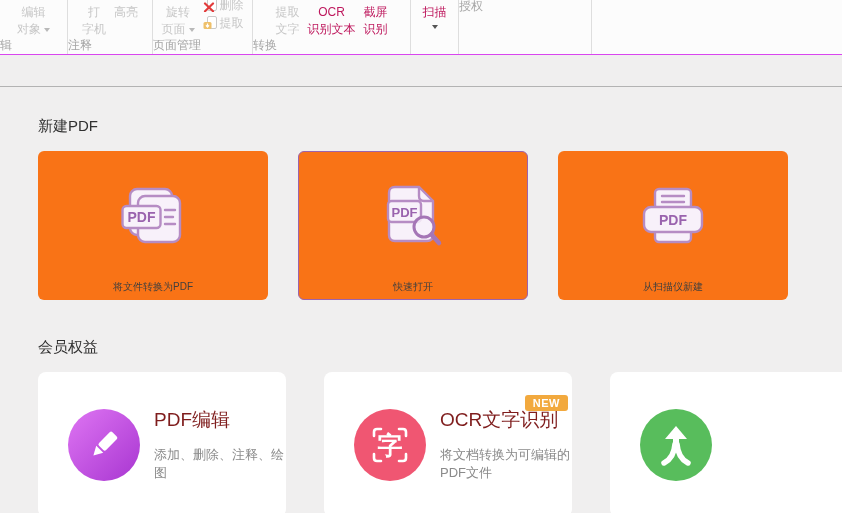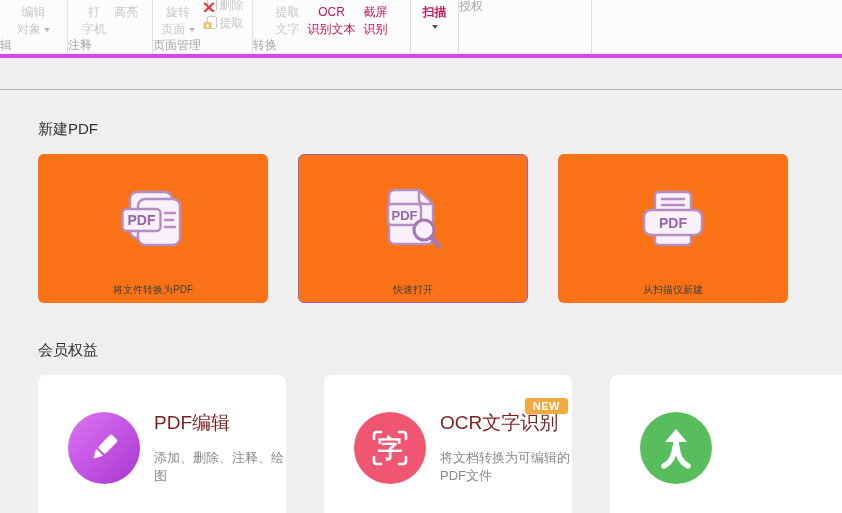--- a/index.html
+++ b/index.html
@@ -1,37 +1,37 @@
 <!DOCTYPE html>
 <html><head>
 <meta charset="utf-8">
 <style>
   html,body{margin:0;padding:0;width:842px;height:513px;overflow:hidden;
     font-family:"Liberation Sans","DejaVu Sans",sans-serif;background:#f0efef;}
   .app{position:relative;width:842px;height:513px;background:#f0efef;}
 
   
-  .ribbon{height:54px;background:#fcfcfc;border-bottom:4px solid #d946ef;
+  .ribbon{height:54px;background:#fcfcfc;border-bottom:1px solid #d946ef;
     display:flex;align-items:stretch;overflow:hidden;font-size:12px;color:#3d3d3d;}
   .rgroup{position:relative;display:flex;flex-direction:column;border-right:1px solid #dedede;box-sizing:border-box;flex:none;}
   .rbtns{flex:1;display:flex;justify-content:center;align-items:flex-start;gap:8px;padding:0 4px;}
   .rgroup-label{height:15px;line-height:13px;font-size:12px;color:#a5a5a5;white-space:nowrap;}
   .rbtn{display:flex;flex-direction:column;align-items:center;padding-top:4px;line-height:17px;
     text-align:center;white-space:nowrap;cursor:default;}
   .rbtn .l2{display:flex;align-items:center;}
   .disabled{color:#c7c7c7;}
   .enabled{color:#be185d;}
   .caret{width:0;height:0;border-left:3.5px solid transparent;border-right:3.5px solid transparent;
     border-top:4px solid #b9b9b9;display:inline-block;margin-left:3px;}
   .enabled .caret{border-top-color:#555;}
   .caret-solo{margin:4px 0 0 0;}
   .smallcol{display:flex;flex-direction:column;justify-content:flex-start;margin-top:-4px;}
   .sbtn{display:flex;align-items:center;gap:3px;height:18px;color:#c7c7c7;white-space:nowrap;}
   .g-edit{width:68px;} .g-comment{width:85px;} .g-pages{width:100px;}
-  .g-convert{width:158px;} .g-scan{width:48px;font-weight:bold;} .g-license{width:133px;}
+  .g-convert{width:158px;} .g-scan{width:48px;} .g-license{width:133px;}
   .g-edit .rgroup-label{text-align:left;}
   .rfill{flex:1;border-right:none;}
 
   
   .tabstrip{height:31px;background:#f0efef;border-bottom:1px solid #b3b3b3;}
 
   
   .content{padding:30px 0 0 38px;}
   .sec-title{font-size:15px;color:#303030;font-weight:400;margin:0 0 15px 0;}
   .row-new{display:flex;gap:30px;}

